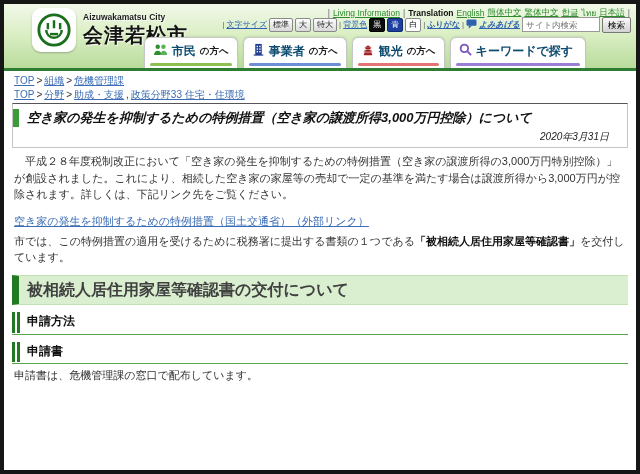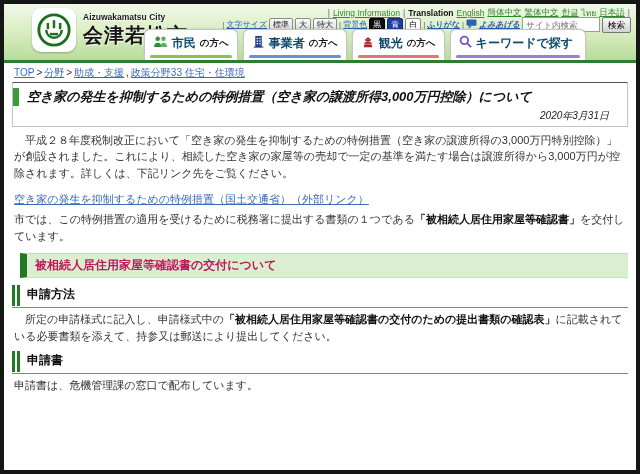--- a/index.html
+++ b/index.html
@@ -1,21 +1,21 @@
 <!DOCTYPE html>
 <html lang="ja"><head>
 <meta charset="utf-8">
 <style>
   * { box-sizing: border-box; margin: 0; padding: 0; }
   html,body { width: 640px; height: 474px; }
   body { font-family: "Liberation Sans","DejaVu Sans",sans-serif; background:#fff; overflow:hidden; }
   .page { width:640px; height:474px; border:4px solid #161616; background:#fff; overflow:hidden; position:relative; }
 
   
-  .header { position:relative; height:56px; background:linear-gradient(180deg,#f1f8e9 0%,#dcefc6 45%,#b9dc9b 100%); }
+  .header { position:relative; height:64px; background:linear-gradient(180deg,#f1f8e9 0%,#dcefc6 45%,#b9dc9b 100%); }
   .brand { position:absolute; left:28px; top:4px; display:flex; align-items:center; gap:7px; text-decoration:none; cursor:pointer; }
   .logo { width:44px; height:44px; background:#fff; border-radius:9px; display:flex; align-items:center; justify-content:center; box-shadow:0 1px 2px rgba(0,0,0,.25); }
   .brand-en { font-size:8.5px; font-weight:bold; color:#1d1d1d; text-shadow:1px 1px 0 rgba(255,255,255,.8); }
   .brand-ja { font-size:20px; font-weight:bold; color:#141414; letter-spacing:1px; text-shadow:1px 1px 0 rgba(255,255,255,.8); }
 
   .util1 { position:absolute; top:2px; right:6px; font-size:8.5px; white-space:nowrap; display:flex; align-items:center; gap:3px; color:#333; }
   .util1 a { color:#2e8b2e; text-decoration:underline; cursor:pointer; }
   .trans-label { color:#111; font-weight:bold; }
   .sep { color:#667; }
 
@@ -49,21 +49,21 @@
   .title-accent { width:6px; background:#3c9a38; margin-right:8px; flex:0 0 6px; }
   .page-title { font-size:13px; font-weight:bold; color:#111; line-height:1.4; }
   .title-date { text-align:right; font-size:10px; color:#222; padding:3px 2px 0 0; }
 
   .body-p { font-size:11px; color:#333; line-height:1.5; margin:5px 2px 0; }
   .p2 { margin-top:5px; }
   .link-line { font-size:11px; line-height:1.3; margin:11px 2px 0; }
   a.body-link { color:#3b6cb5; text-decoration:underline; cursor:pointer; }
   .body-p b, .body-p strong { color:#111; }
 
-  .section-h { margin-top:9px; background:#d9efcf; border-left:7px solid #217a21; border-top:1px solid #c2e2b2; border-bottom:1px solid #c2e2b2; padding:4px 8px; font-size:12px; font-weight:bold; color:#be185d; line-height:1.25;margin-left:8px; }
+  .section-h { margin-top:9px; background:#d9efcf; border-left:7px solid #217a21; border-top:1px solid #c2e2b2; border-bottom:1px solid #c2e2b2; padding:4px 8px; font-size:16px; font-weight:bold; color:#404040; line-height:1.25; }
 
   .sub-h { position:relative; margin-top:8px; padding:1px 0 4px 15px; font-size:12px; font-weight:bold; color:#111; border-bottom:1px solid #5aa34f; line-height:1.3; }
   .sub-h::before { content:""; position:absolute; left:0; top:-1px; bottom:1px; width:3px; background:#217a21; }
   .sub-h::after  { content:""; position:absolute; left:5px; top:-1px; bottom:1px; width:3px; background:#217a21; }
 
   .addr { font-size:11px; color:#333; line-height:1.45; margin:4px 2px 0; }
   .method-p { margin-top:3px; }
 </style>
 </head>
 <body>
@@ -180,20 +180,23 @@
         <span class="tab-main">キーワードで探す</span>
           <span class="tab-suffix"></span>
         <span class="tab-accent" style="background: rgb(155, 127, 212);"></span>
       </div>
     </nav>
   </header>
   <div class="header-line"></div>
 
   <div class="breadcrumbs">
     <div class="bc-line">
+      <a>TOP</a><span class="bc-sep">&gt;</span><a>組織</a><span class="bc-sep">&gt;</span><a>危機管理課</a>
+    </div>
+    <div class="bc-line">
       <a>TOP</a><span class="bc-sep">&gt;</span><a>分野</a><span class="bc-sep">&gt;</span><a>助成・支援</a><span class="bc-sep">,</span><a>政策分野33 住宅・住環境</a>
     </div>
   </div>
 
   <main>
     <div class="title-box">
       <div class="title-row">
         <span class="title-accent"></span>
         <div class="page-title">空き家の発生を抑制するための特例措置（空き家の譲渡所得3,000万円控除）について</div>
       </div>
@@ -207,23 +210,20 @@
     </p>
 
     <p class="body-p p2">
       <span>市では、この特例措置の適用を受けるために税務署に提出する書類の１つである</span><b>「被相続人居住用家屋等確認書」</b><span>を交付しています。</span>
     </p>
 
     <div class="section-h">被相続人居住用家屋等確認書の交付について</div>
 
 
     <div class="sub-h">申請方法</div>
-    <p class="body-p method-p">
-      <span>　所定の申請様式に記入し、申請様式中の</span><b>「被相続人居住用家屋等確認書の交付のための提出書類の確認表」</b><span>に記載されている必要書類を添えて、持参又は郵送により提出してください。</span>
-    </p>
 
     <div class="sub-h">申請書</div>
     <div class="addr">
       <div>申請書は、危機管理課の窓口で配布しています。</div>
 
     </div>
 
   </main>
 
 </div>

